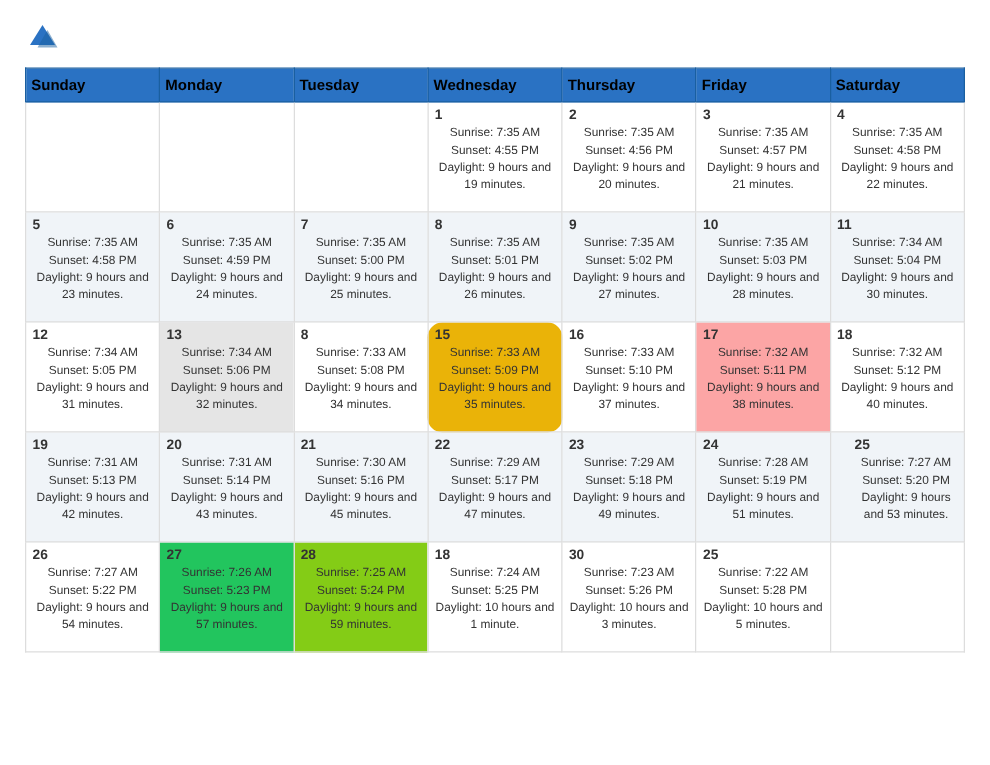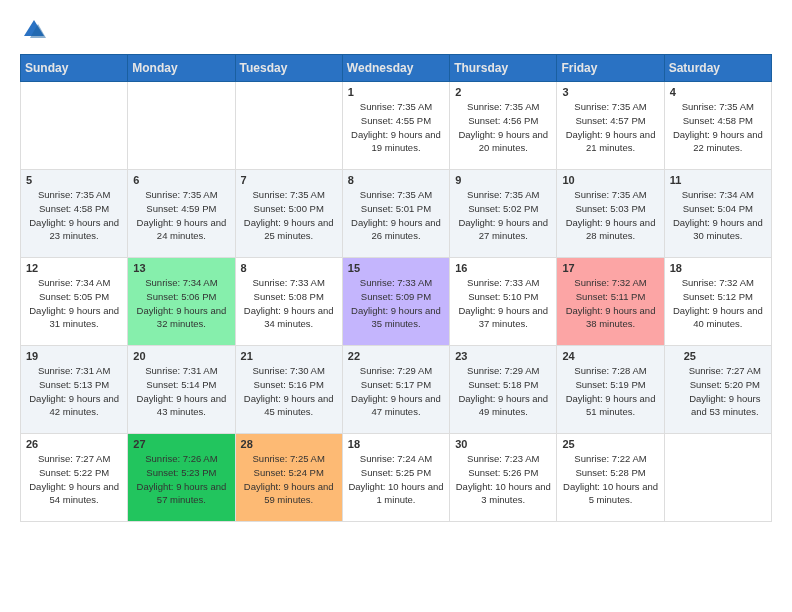--- a/index.html
+++ b/index.html
@@ -55,21 +55,21 @@
       font-size: 14px;
       color: #555;
     }
     .calendar {
       width: 100%;
       border-collapse: collapse;
       border: 1px solid #ccc;
     }
     .calendar th {
       background-color: #2a72c3;
-      color: #e5e5e5;
+      color: #000000;
       font-size: 12px;
       font-weight: bold;
       padding: 6px 4px;
       text-align: left;
       border: 1px solid #1a5fa0;
     }
     .calendar td {
       width: 14.28%;
       vertical-align: top;
       padding: 4px 5px;
@@ -185,29 +185,29 @@
           <td style="background: rgb(240, 244, 248);">
             <span class="day-number">11</span>
             <div class="day-info">Sunrise: 7:34 AM<br>Sunset: 5:04 PM<br>Daylight: 9 hours and 30 minutes.</div>
           </td>
         </tr>
         <tr>
           <td style="background: rgb(255, 255, 255);">
             <span class="day-number">12</span>
             <div class="day-info">Sunrise: 7:34 AM<br>Sunset: 5:05 PM<br>Daylight: 9 hours and 31 minutes.</div>
           </td>
-          <td style="background: #86efac;">
+          <td style="background: #e5e5e5;">
             <span class="day-number">13</span>
             <div class="day-info">Sunrise: 7:34 AM<br>Sunset: 5:06 PM<br>Daylight: 9 hours and 32 minutes.</div>
           </td>
           <td style="background: rgb(255, 255, 255);">
             <span class="day-number">8</span>
             <div class="day-info">Sunrise: 7:33 AM<br>Sunset: 5:08 PM<br>Daylight: 9 hours and 34 minutes.</div>
           </td>
-          <td style="background: #c4b5fd;">
+          <td style="background: #eab308; border-radius: 12px;">
             <span class="day-number">15</span>
             <div class="day-info">Sunrise: 7:33 AM<br>Sunset: 5:09 PM<br>Daylight: 9 hours and 35 minutes.</div>
           </td>
           <td style="background: rgb(255, 255, 255);">
             <span class="day-number">16</span>
             <div class="day-info">Sunrise: 7:33 AM<br>Sunset: 5:10 PM<br>Daylight: 9 hours and 37 minutes.</div>
           </td>
           <td style="background: #fca5a5;">
             <span class="day-number">17</span>
             <div class="day-info">Sunrise: 7:32 AM<br>Sunset: 5:11 PM<br>Daylight: 9 hours and 38 minutes.</div>
@@ -249,21 +249,21 @@
         </tr>
         <tr>
           <td style="background: rgb(255, 255, 255);">
             <span class="day-number">26</span>
             <div class="day-info">Sunrise: 7:27 AM<br>Sunset: 5:22 PM<br>Daylight: 9 hours and 54 minutes.</div>
           </td>
           <td style="background: #22c55e;">
             <span class="day-number">27</span>
             <div class="day-info">Sunrise: 7:26 AM<br>Sunset: 5:23 PM<br>Daylight: 9 hours and 57 minutes.</div>
           </td>
-          <td style="background: #fdba74;">
+          <td style="background: #84cc16;">
             <span class="day-number">28</span>
             <div class="day-info">Sunrise: 7:25 AM<br>Sunset: 5:24 PM<br>Daylight: 9 hours and 59 minutes.</div>
           </td>
           <td style="background: rgb(255, 255, 255);">
             <span class="day-number">18</span>
             <div class="day-info">Sunrise: 7:24 AM<br>Sunset: 5:25 PM<br>Daylight: 10 hours and 1 minute.</div>
           </td>
           <td style="background: rgb(255, 255, 255);">
             <span class="day-number">30</span>
             <div class="day-info">Sunrise: 7:23 AM<br>Sunset: 5:26 PM<br>Daylight: 10 hours and 3 minutes.</div>

